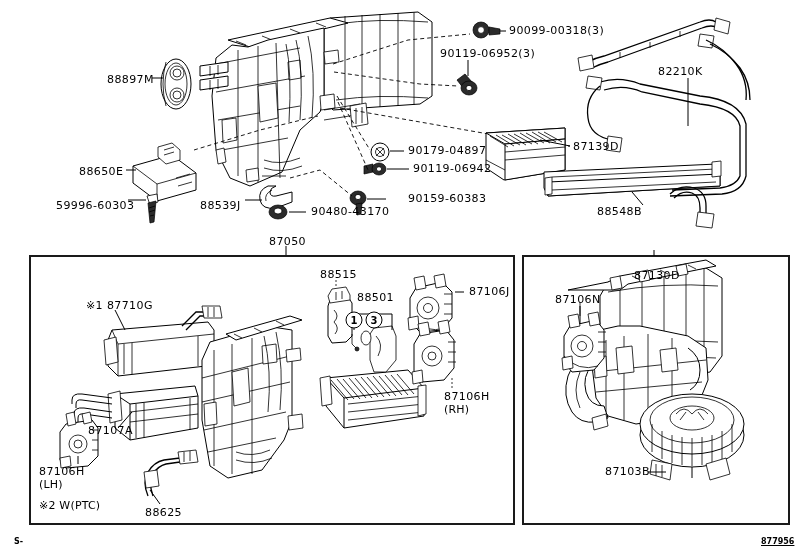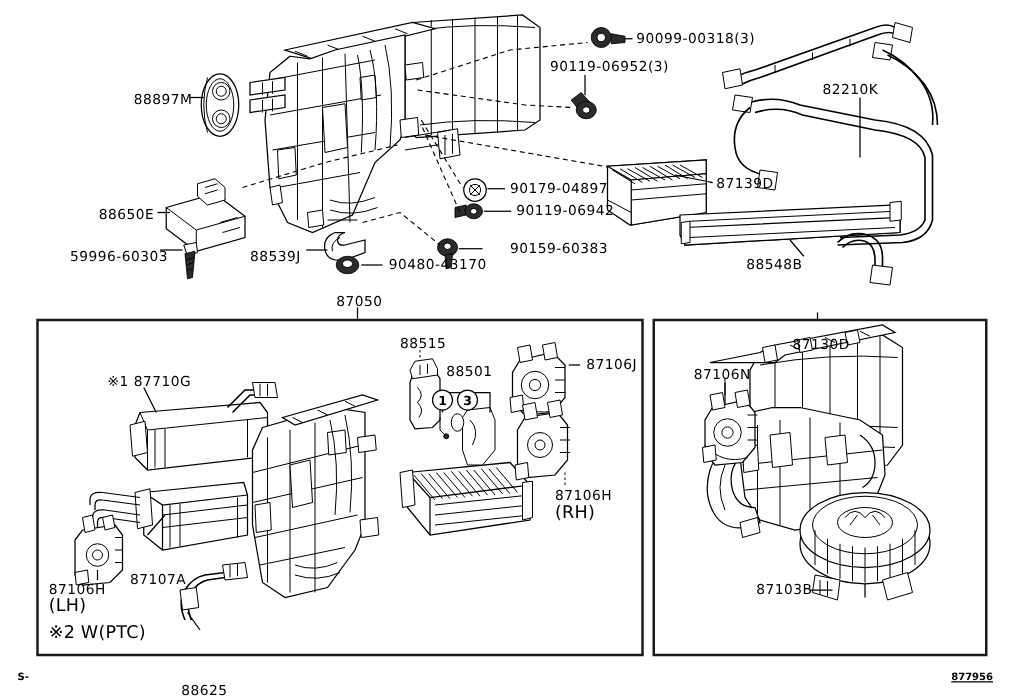--- a/index.html
+++ b/index.html
@@ -1,21 +1,21 @@
 <!DOCTYPE html>
 <html><head>
 <meta charset="utf-8">
 <style>
   html,body{margin:0;padding:0;background:#fff;}
   body{width:811px;height:560px;position:relative;overflow:hidden;
        font-family:"DejaVu Sans Mono","Liberation Mono",monospace;color:#000;}
   .canvas{position:absolute;left:0;top:0;width:811px;height:560px;}
   .lbl{position:absolute;font-family:"DejaVu Sans","Liberation Sans",sans-serif;
        font-weight:normal;font-size:11px;letter-spacing:0.4px;white-space:nowrap;line-height:12px;}
-  .lbl.sm{font-size:14px;letter-spacing:0.2px;}
+  .lbl.sm{font-size:11px;letter-spacing:0.2px;}
   .lbl.tiny{font-size:8px;font-weight:bold;letter-spacing:0;}
   .panel{position:absolute;border:2px solid #1a1a1a;background:transparent;}
   svg{display:block;}
   .ln{stroke:#000;stroke-width:1;fill:none;}
   .ln2{stroke:#000;stroke-width:1.3;fill:none;}
   .thin{stroke:#000;stroke-width:.8;fill:none;}
   .dash{stroke:#000;stroke-width:.9;fill:none;stroke-dasharray:4 3;}
   .fillw{fill:#fff;stroke:#000;stroke-width:1;}
   .fillw8{fill:#fff;stroke:#000;stroke-width:.8;}
   .dk{fill:#2b2b2b;stroke:#000;stroke-width:.7;}
@@ -366,25 +366,25 @@
   <div class="lbl" style="left:573px;top:141px;">87139D</div>
   <div class="lbl" style="left:597px;top:206px;">88548B</div>
   <div class="lbl" style="left:658px;top:66px;">82210K</div>
 </div>
 
 <div class="lbl" style="left:269px;top:236px;">87050</div>
 <div class="lbl" style="left:634px;top:238px;margin-top:32px;">87130D</div>
 
 <div>
   <div class="lbl" style="left:86px;top:300px;">※1 87710G</div>
-  <div class="lbl" style="left:88px;top:458px;margin-left:16px;">87107A</div>
+  <div class="lbl" style="left:88px;top:425px;">87107A</div>
   <div class="lbl" style="left:39px;top:466px;">87106H</div>
   <div class="lbl sm" style="left:39px;top:479px;">(LH)</div>
   <div class="lbl sm" style="left:39px;top:500px;">※2 W(PTC)</div>
-  <div class="lbl" style="left:145px;top:507px;margin-top:40px;">88625</div>
+  <div class="lbl" style="left:145px;top:507px;">88625</div>
   <div class="lbl" style="left:320px;top:269px;">88515</div>
   <div class="lbl" style="left:357px;top:292px;">88501</div>
   <div class="lbl" style="left:469px;top:286px;">87106J</div>
   <div class="lbl" style="left:444px;top:391px;">87106H</div>
   <div class="lbl sm" style="left:444px;top:404px;">(RH)</div>
 </div>
 
 <div>
   <div class="lbl" style="left:555px;top:294px;">87106N</div>
   <div class="lbl" style="left:605px;top:466px;">87103B</div>

